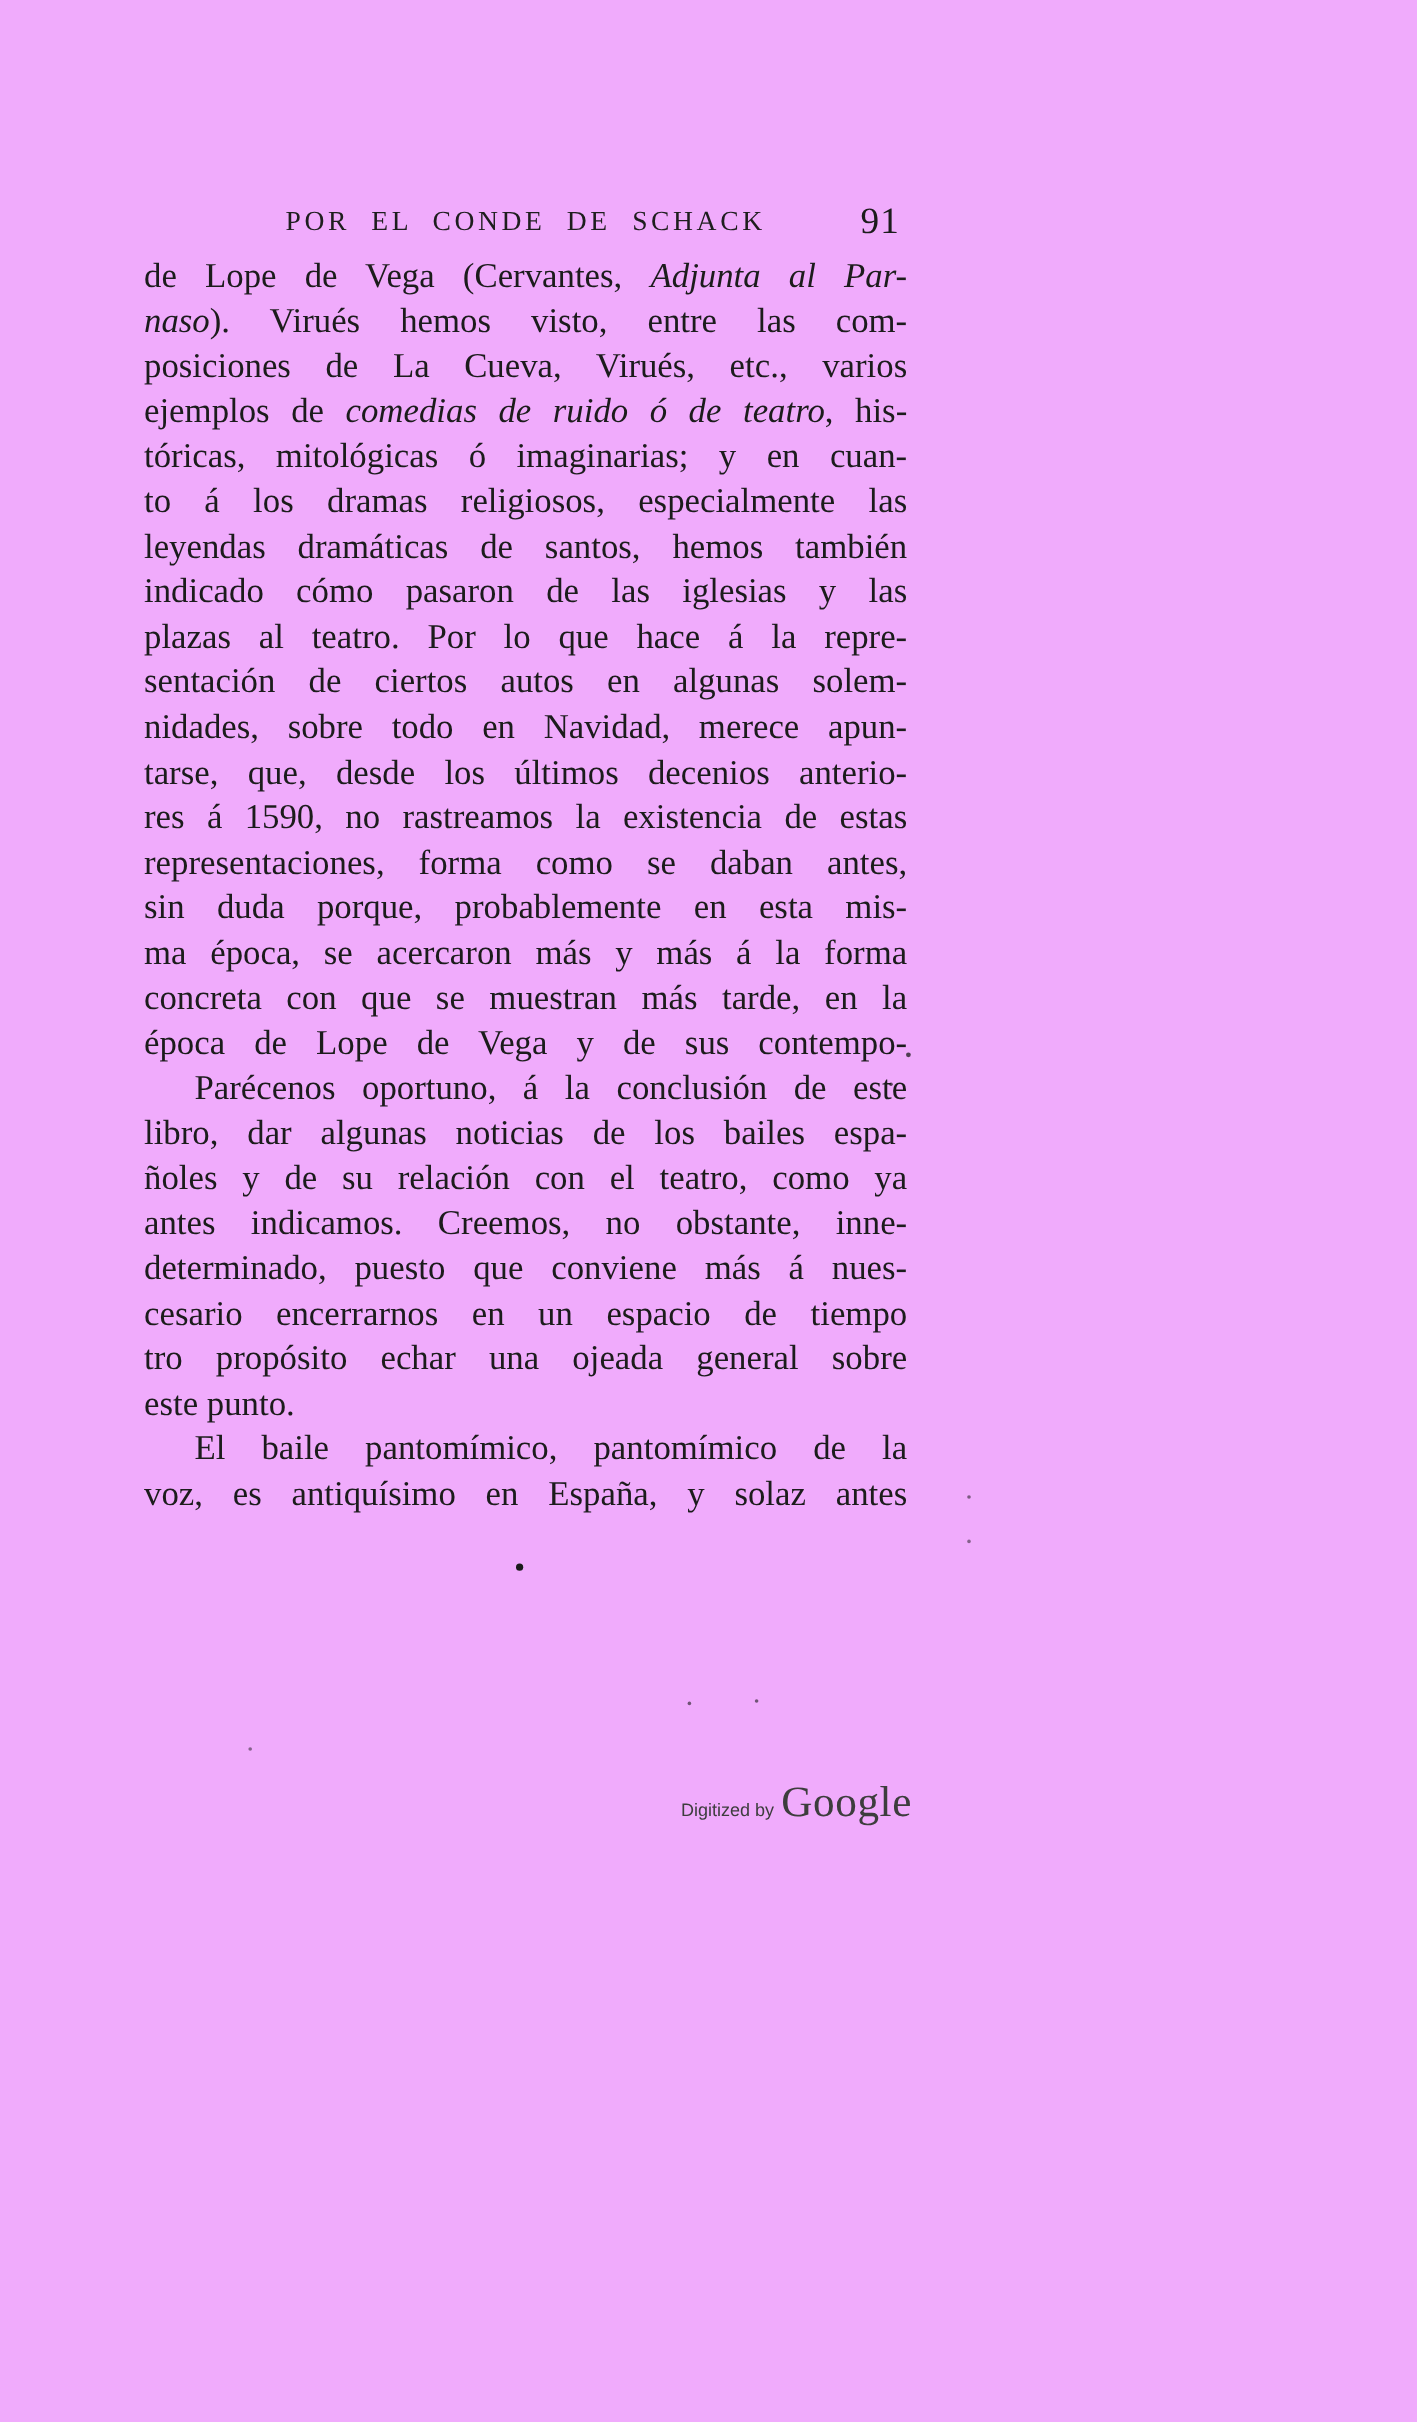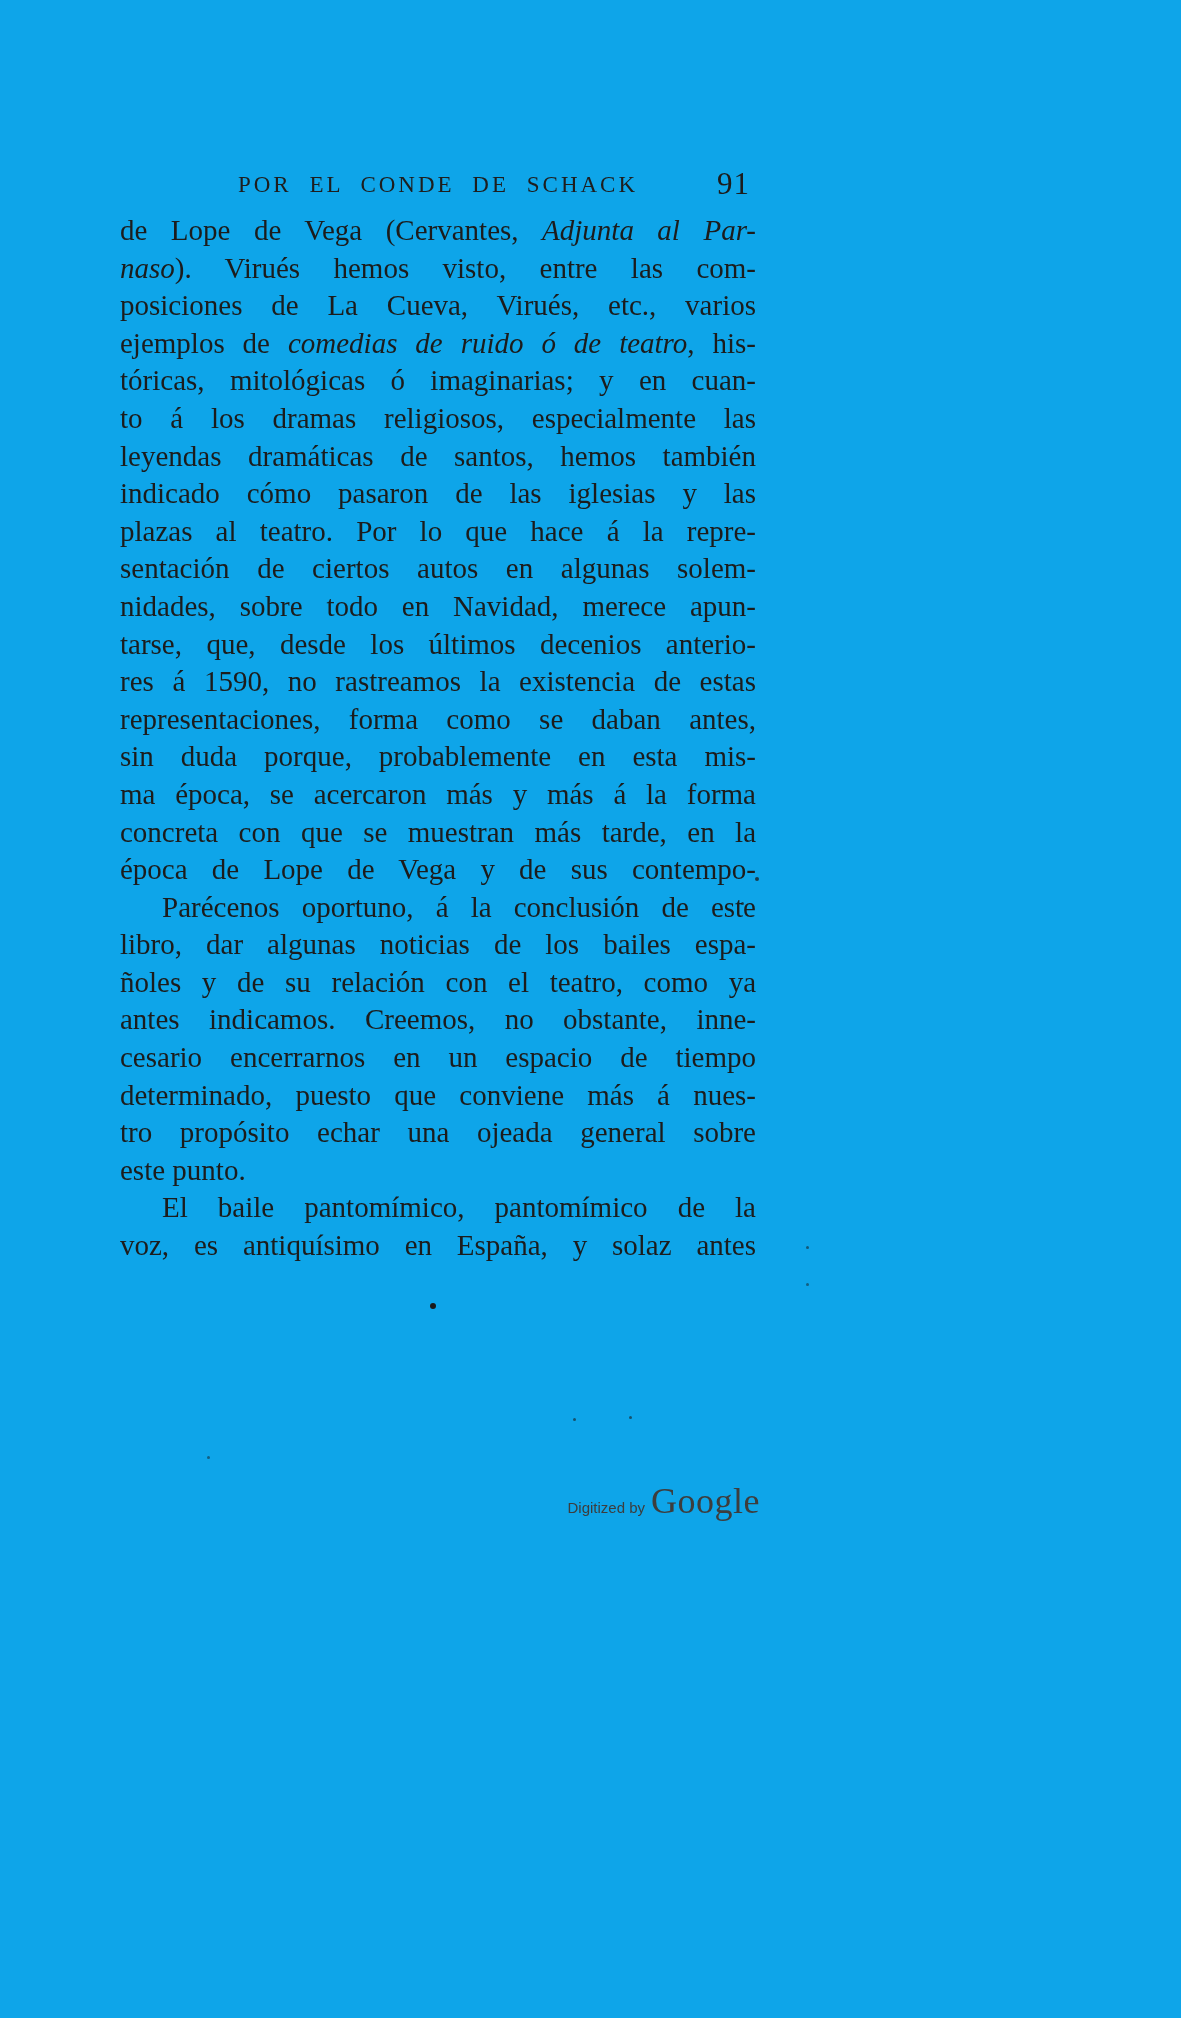--- a/index.html
+++ b/index.html
@@ -4,21 +4,21 @@
 <style>
   html, body {
     margin: 0;
     padding: 0;
     background: #ffffff;
   }
   .page {
     position: relative;
     width: 1181px;
     height: 2018px;
-    background: #0ea5e9;
+    background: #f0abfc;
     font-family: "Liberation Serif", serif;
     color: #1c1c1c;
     overflow: hidden;
   }
   
   .page-header {
     position: absolute;
     top: 172px;
     left: 120px;
     width: 636px;
@@ -122,22 +122,22 @@
         <div class="line"><span>sin duda porque, probablemente en esta mis-</span></div>
         <div class="line"><span>ma época, se acercaron más y más á la forma</span></div>
         <div class="line"><span>concreta con que se muestran más tarde, en la</span></div>
         <div class="line"><span>época de Lope de Vega y de sus contempo-</span></div>
       </div>
       <div class="paragraph">
         <div class="line indent"><span>Parécenos oportuno, á la conclusión de este</span></div>
         <div class="line"><span>libro, dar algunas noticias de los bailes espa-</span></div>
         <div class="line"><span>ñoles y de su relación con el teatro, como ya</span></div>
         <div class="line"><span>antes indicamos. Creemos, no obstante, inne-</span></div>
+        <div class="line"><span>determinado, puesto que conviene más á nues-</span></div>
         <div class="line"><span>cesario encerrarnos en un espacio de tiempo</span></div>
-        <div class="line"><span>determinado, puesto que conviene más á nues-</span></div>
         <div class="line"><span>tro propósito echar una ojeada general sobre</span></div>
         <div class="line last"><span>este punto.</span></div>
       </div>
       <div class="paragraph">
         <div class="line indent"><span>El baile pantomímico, pantomímico de la</span></div>
         <div class="line"><span>voz, es antiquísimo en España, y solaz antes</span></div>
       </div>
     </div>
 
   <div class="page-footer">

